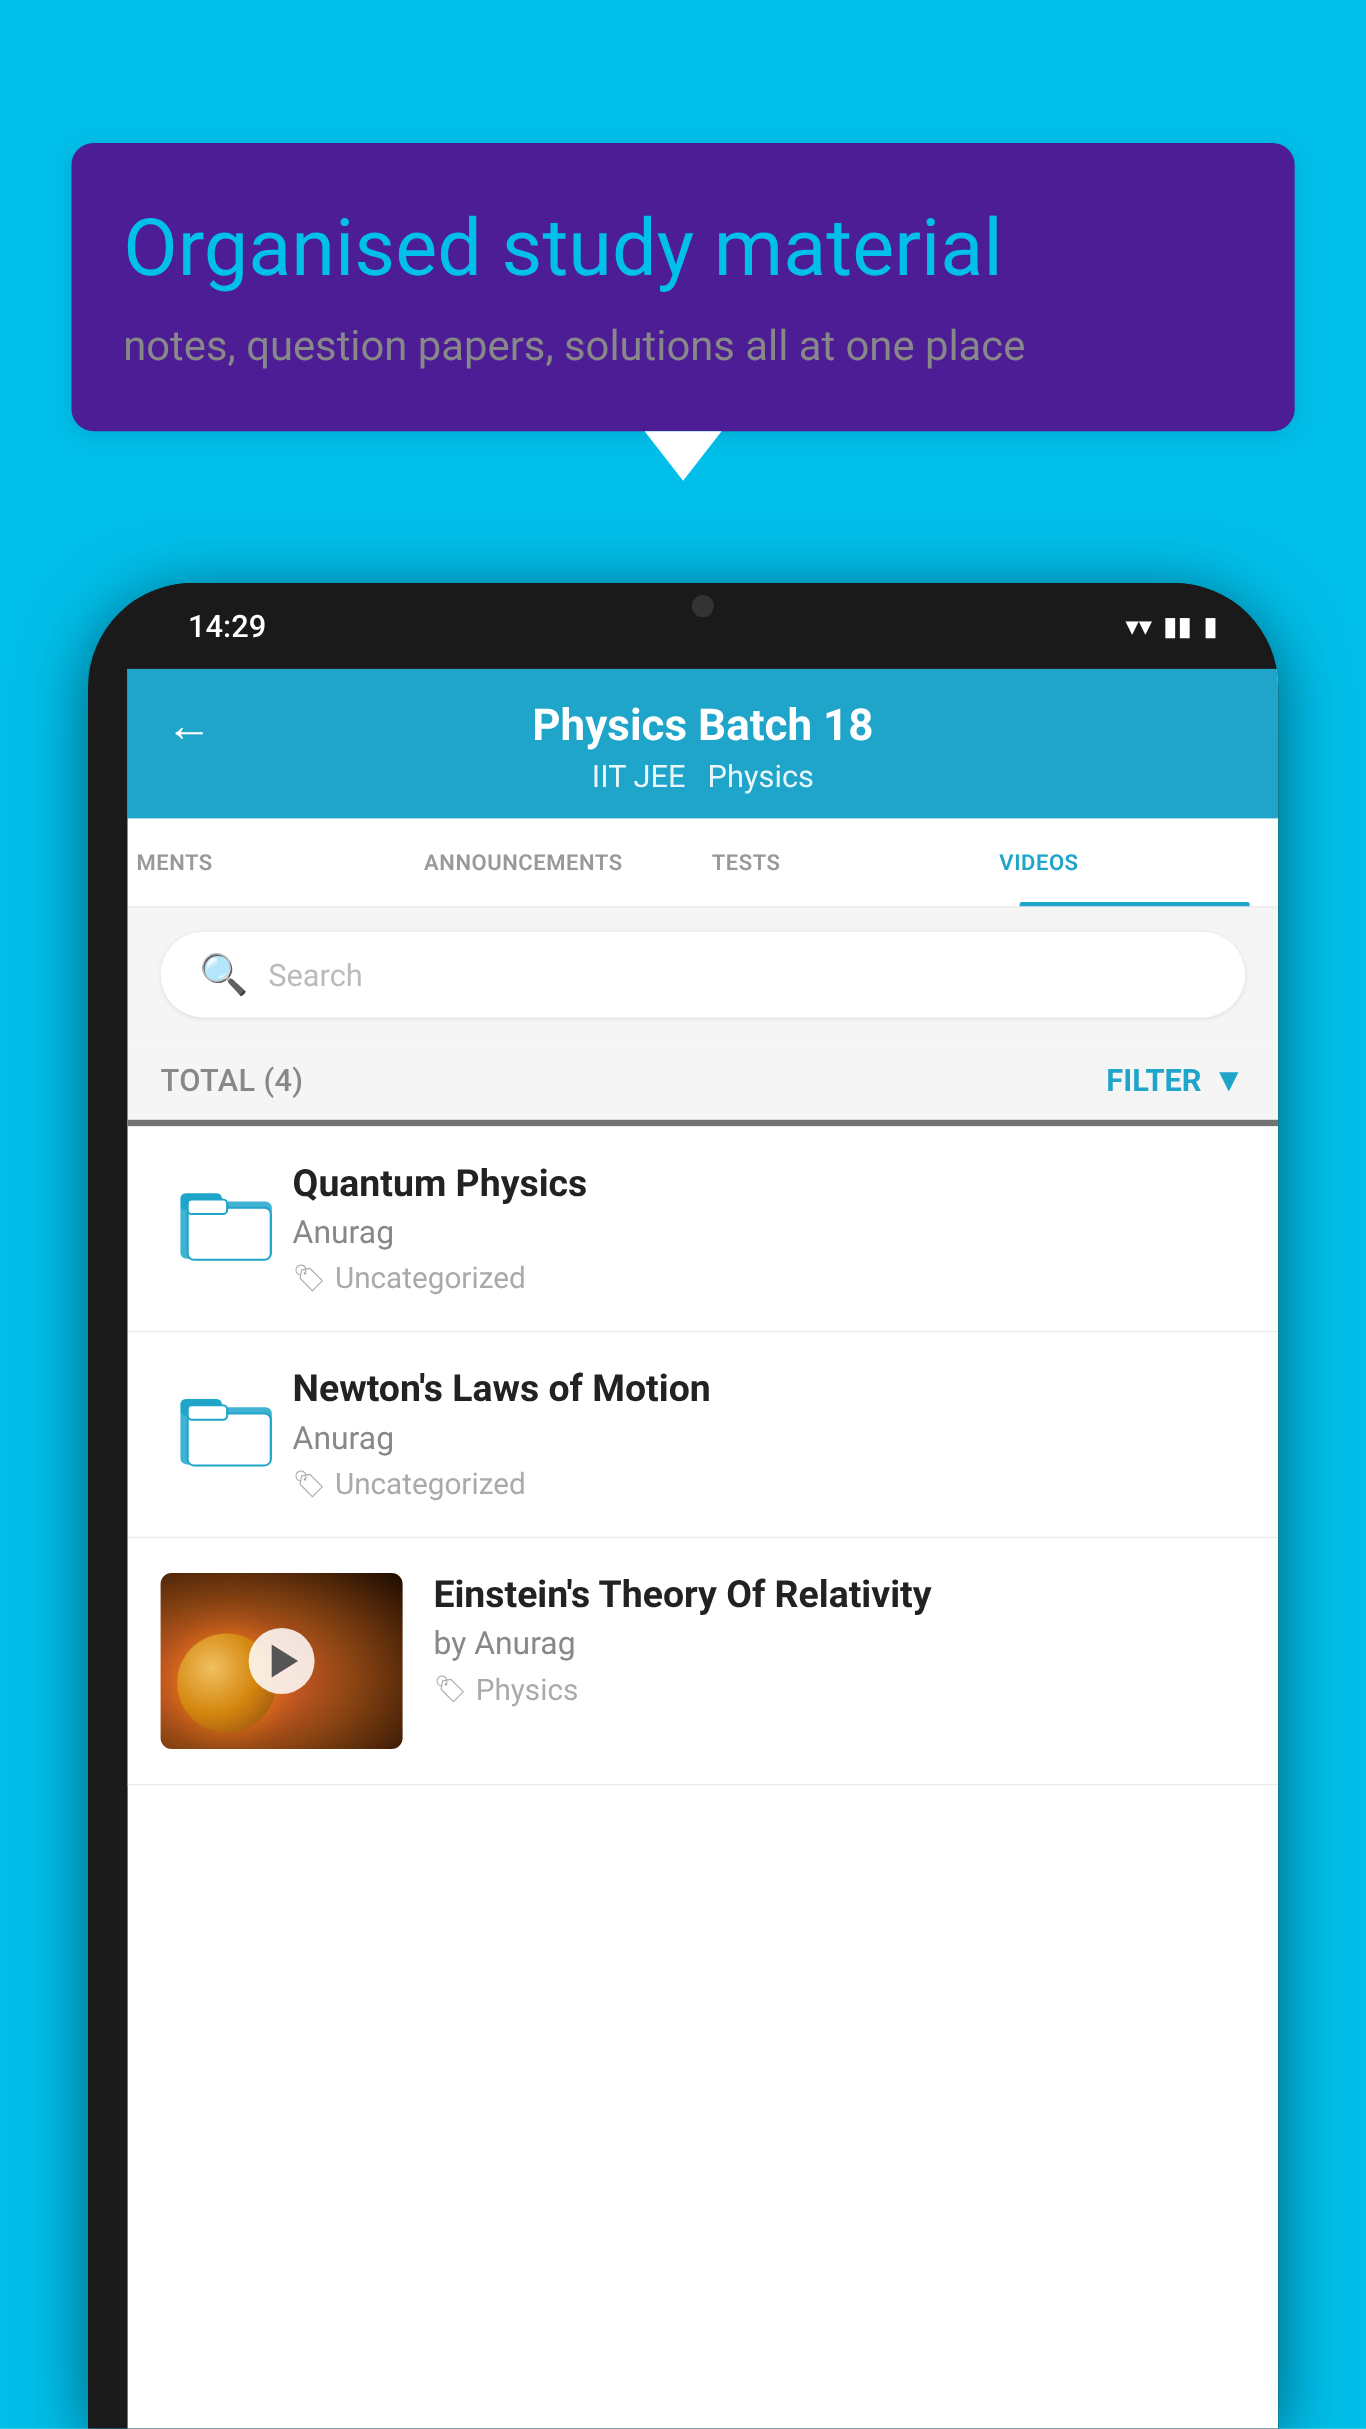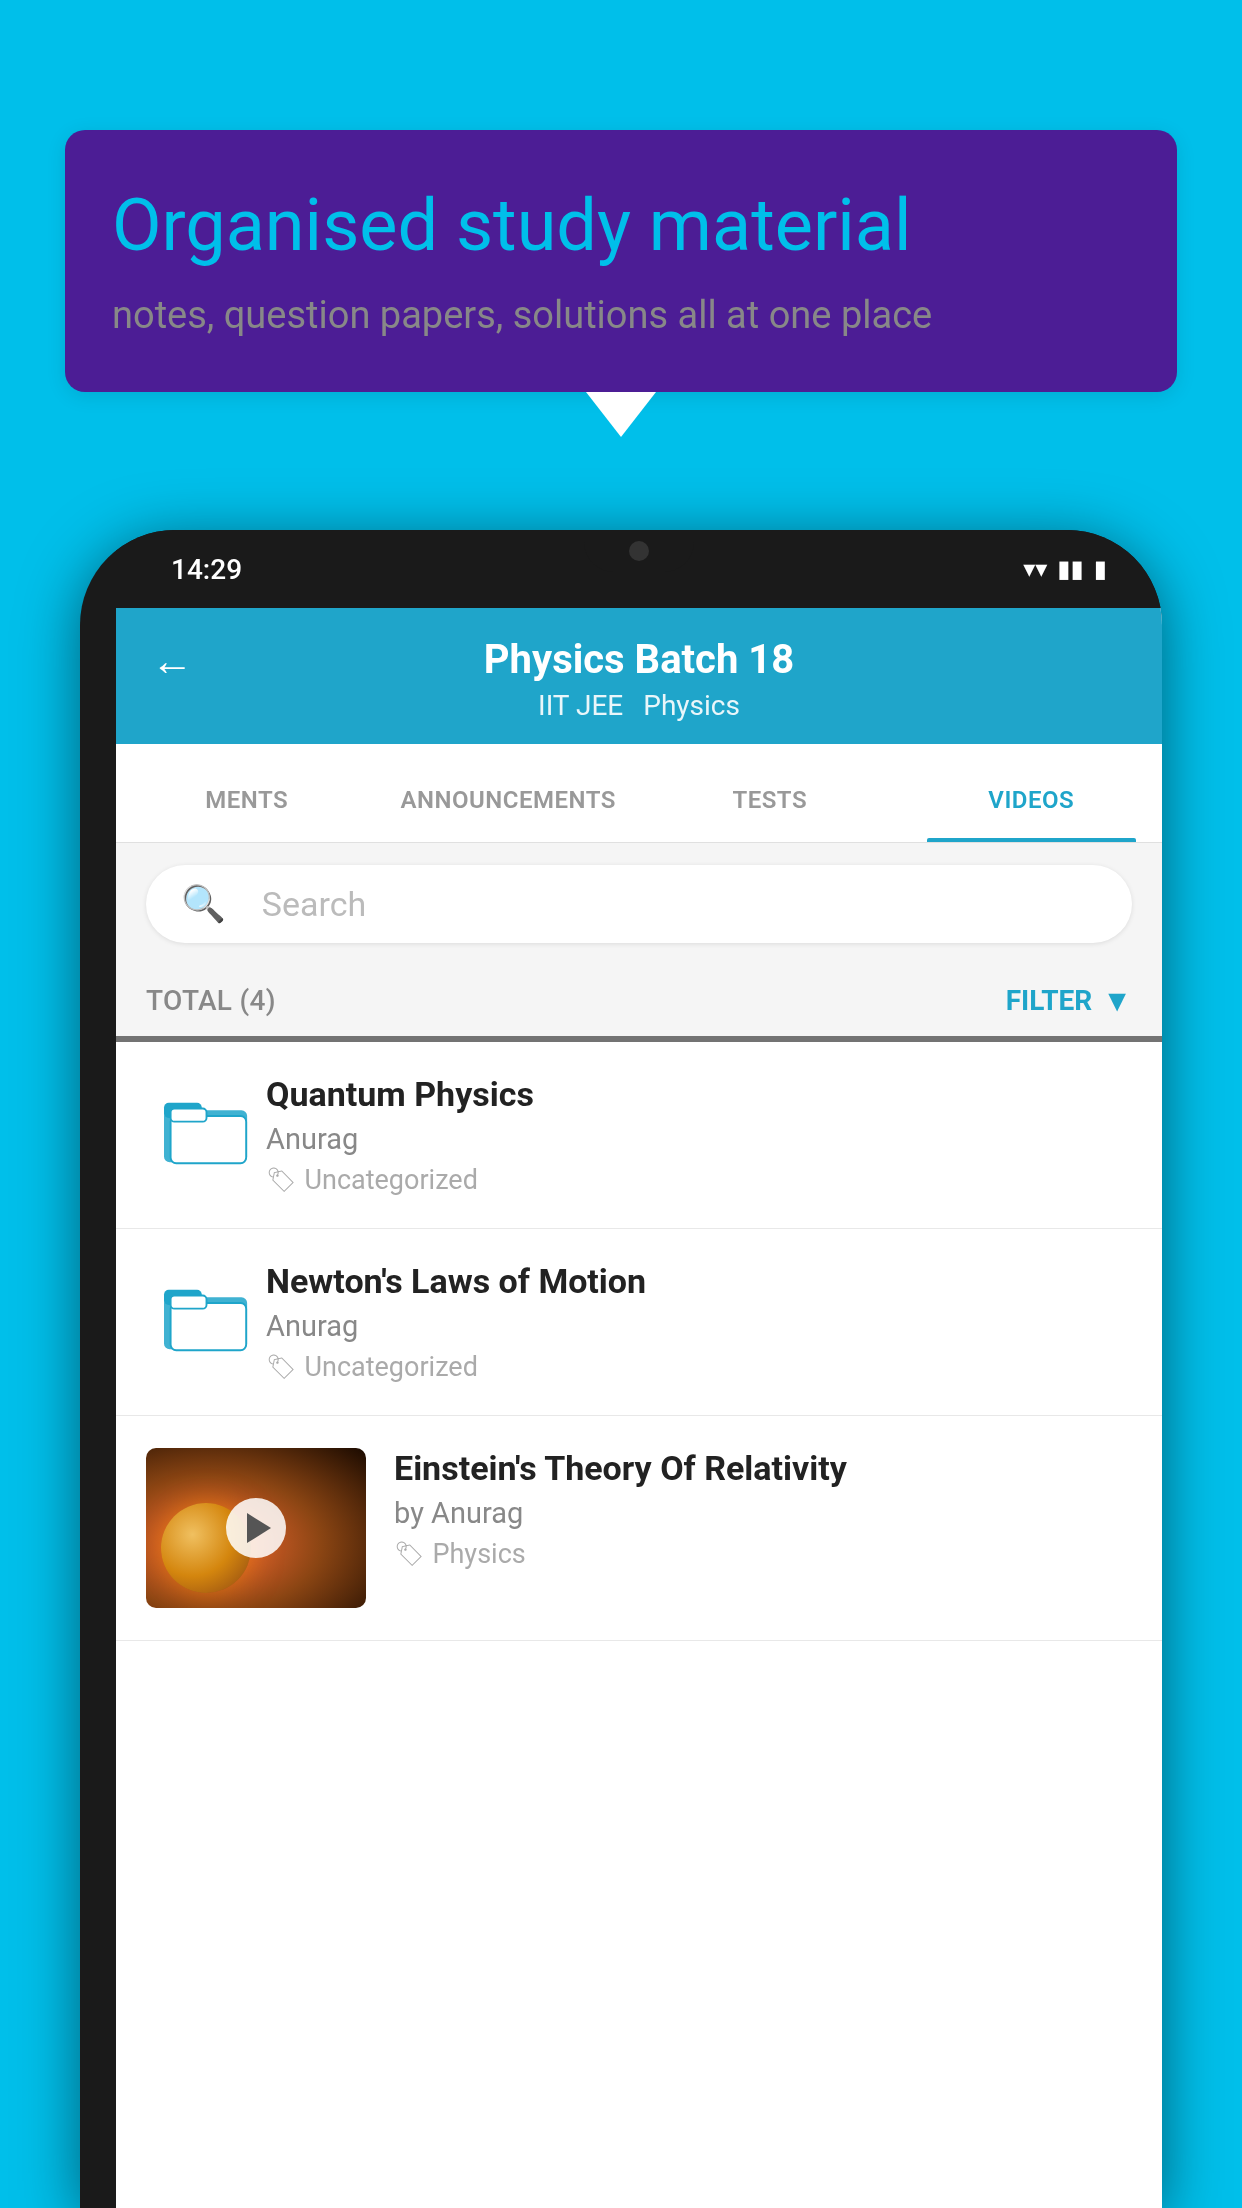--- a/index.html
+++ b/index.html
@@ -160,27 +160,26 @@
     .tabs-bar {
       display: flex;
       background: white;
       border-bottom: 1px solid #e0e0e0;
       overflow: hidden;
     }
 
     .tab-item {
       flex: 1;
       padding: 28px 8px;
-      text-align: center;
-      font-size: 24px;
+      text-align: left;
+      font-size: 20px;
       font-weight: 600;
       color: #999;
       letter-spacing: 0.5px;
       position: relative;
-      margin-top: 14px;
     }
 
     .tab-item.active {
       color: #1FA5CA;
     }
 
     .tab-item.active::after {
       content: '';
       position: absolute;
       bottom: 0;
@@ -207,22 +206,21 @@
     }
 
     .search-icon {
       color: #999;
       font-size: 36px;
       margin-right: 18px;
     }
 
     .search-text {
       color: #bbb;
-      font-size: 34px;
-      margin-left: 18px;
+      font-size: 28px;
     }
 
     
     .filter-bar {
       display: flex;
       justify-content: space-between;
       align-items: center;
       padding: 18px 30px;
       background: #f5f5f5;
       border-bottom: 6px solid #737373;

